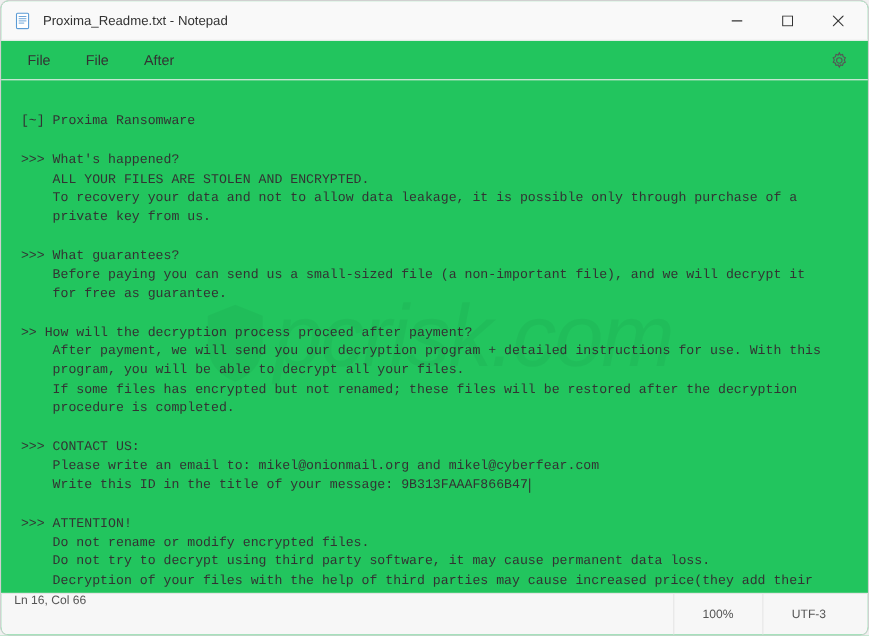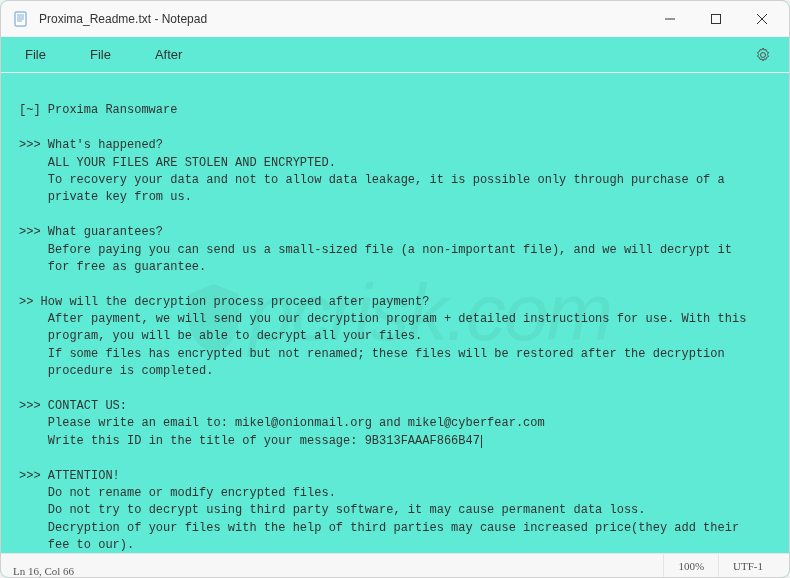--- a/index.html
+++ b/index.html
@@ -6,21 +6,21 @@
     body {
       width: 790px;
       height: 578px;
       background: #f0f0f0;
       font-family: 'Segoe UI', Tahoma, sans-serif;
       overflow: hidden;
     }
     .window {
       width: 790px;
       height: 578px;
-      background: #5eead4;
+      background: #22c55e;
       border: 1px solid #d0d0d0;
       border-radius: 8px;
       display: flex;
       flex-direction: column;
       overflow: hidden;
     }
     .titlebar {
       height: 36px;
       display: flex;
       align-items: center;
@@ -52,21 +52,21 @@
       display: flex;
       align-items: center;
       justify-content: center;
       color: #333;
     }
     .menubar {
       height: 36px;
       display: flex;
       align-items: center;
       padding: 0 8px;
-      gap: 12px;
+      gap: 0;
       border-bottom: 1px solid #eee;
     }
     .menu-item {
       padding: 6px 16px;
       font-size: 13px;
       color: #333;
       border-radius: 4px;
     }
     .settings-btn {
       margin-left: auto;
@@ -91,33 +91,32 @@
     .cursor-line::after {
       content: '';
       display: inline-block;
       width: 1px;
       height: 13px;
       background: #333;
       vertical-align: text-bottom;
       margin-left: 1px;
     }
     .statusbar {
-      height: 24px;
+      height: 38px;
       border-top: 1px solid #e5e5e5;
       display: flex;
-      align-items: flex-end;
+      align-items: flex-start;
       font-size: 11px;
       color: #555;
       padding: 0 12px;
       background: #f7f7f7;
-      font-family: Liberation Serif, serif;
     }
     .status-left { flex: 1; }
     .status-cell {
-      padding: 0 14px;
+      padding: 0 26px;
       border-left: 1px solid #e5e5e5;
       height: 100%;
       display: flex;
       align-items: center;
     }
     .watermark {
       position: absolute;
       top: 50%;
       left: 50%;
       transform: translate(-50%, -50%);
@@ -219,16 +218,16 @@
     <div class="watermark">
       <svg class="shield" viewBox="0 0 70 80">
         <path d="M35 5 L60 15 L60 40 Q60 65 35 75 Q10 65 10 40 L10 15 Z" fill="rgba(0,0,0,0.08)"></path>
       </svg><span>pcrisk.com</span>
     </div>
   </div>
 
   <div class="statusbar">
     <div class="status-left">Ln 16, Col 66</div>
     <div class="status-cell">100%</div>
-    <div class="status-cell">UTF-1</div>
+    <div class="status-cell">UTF-3</div>
   </div>
 
 </div>
 
 </body></html>

